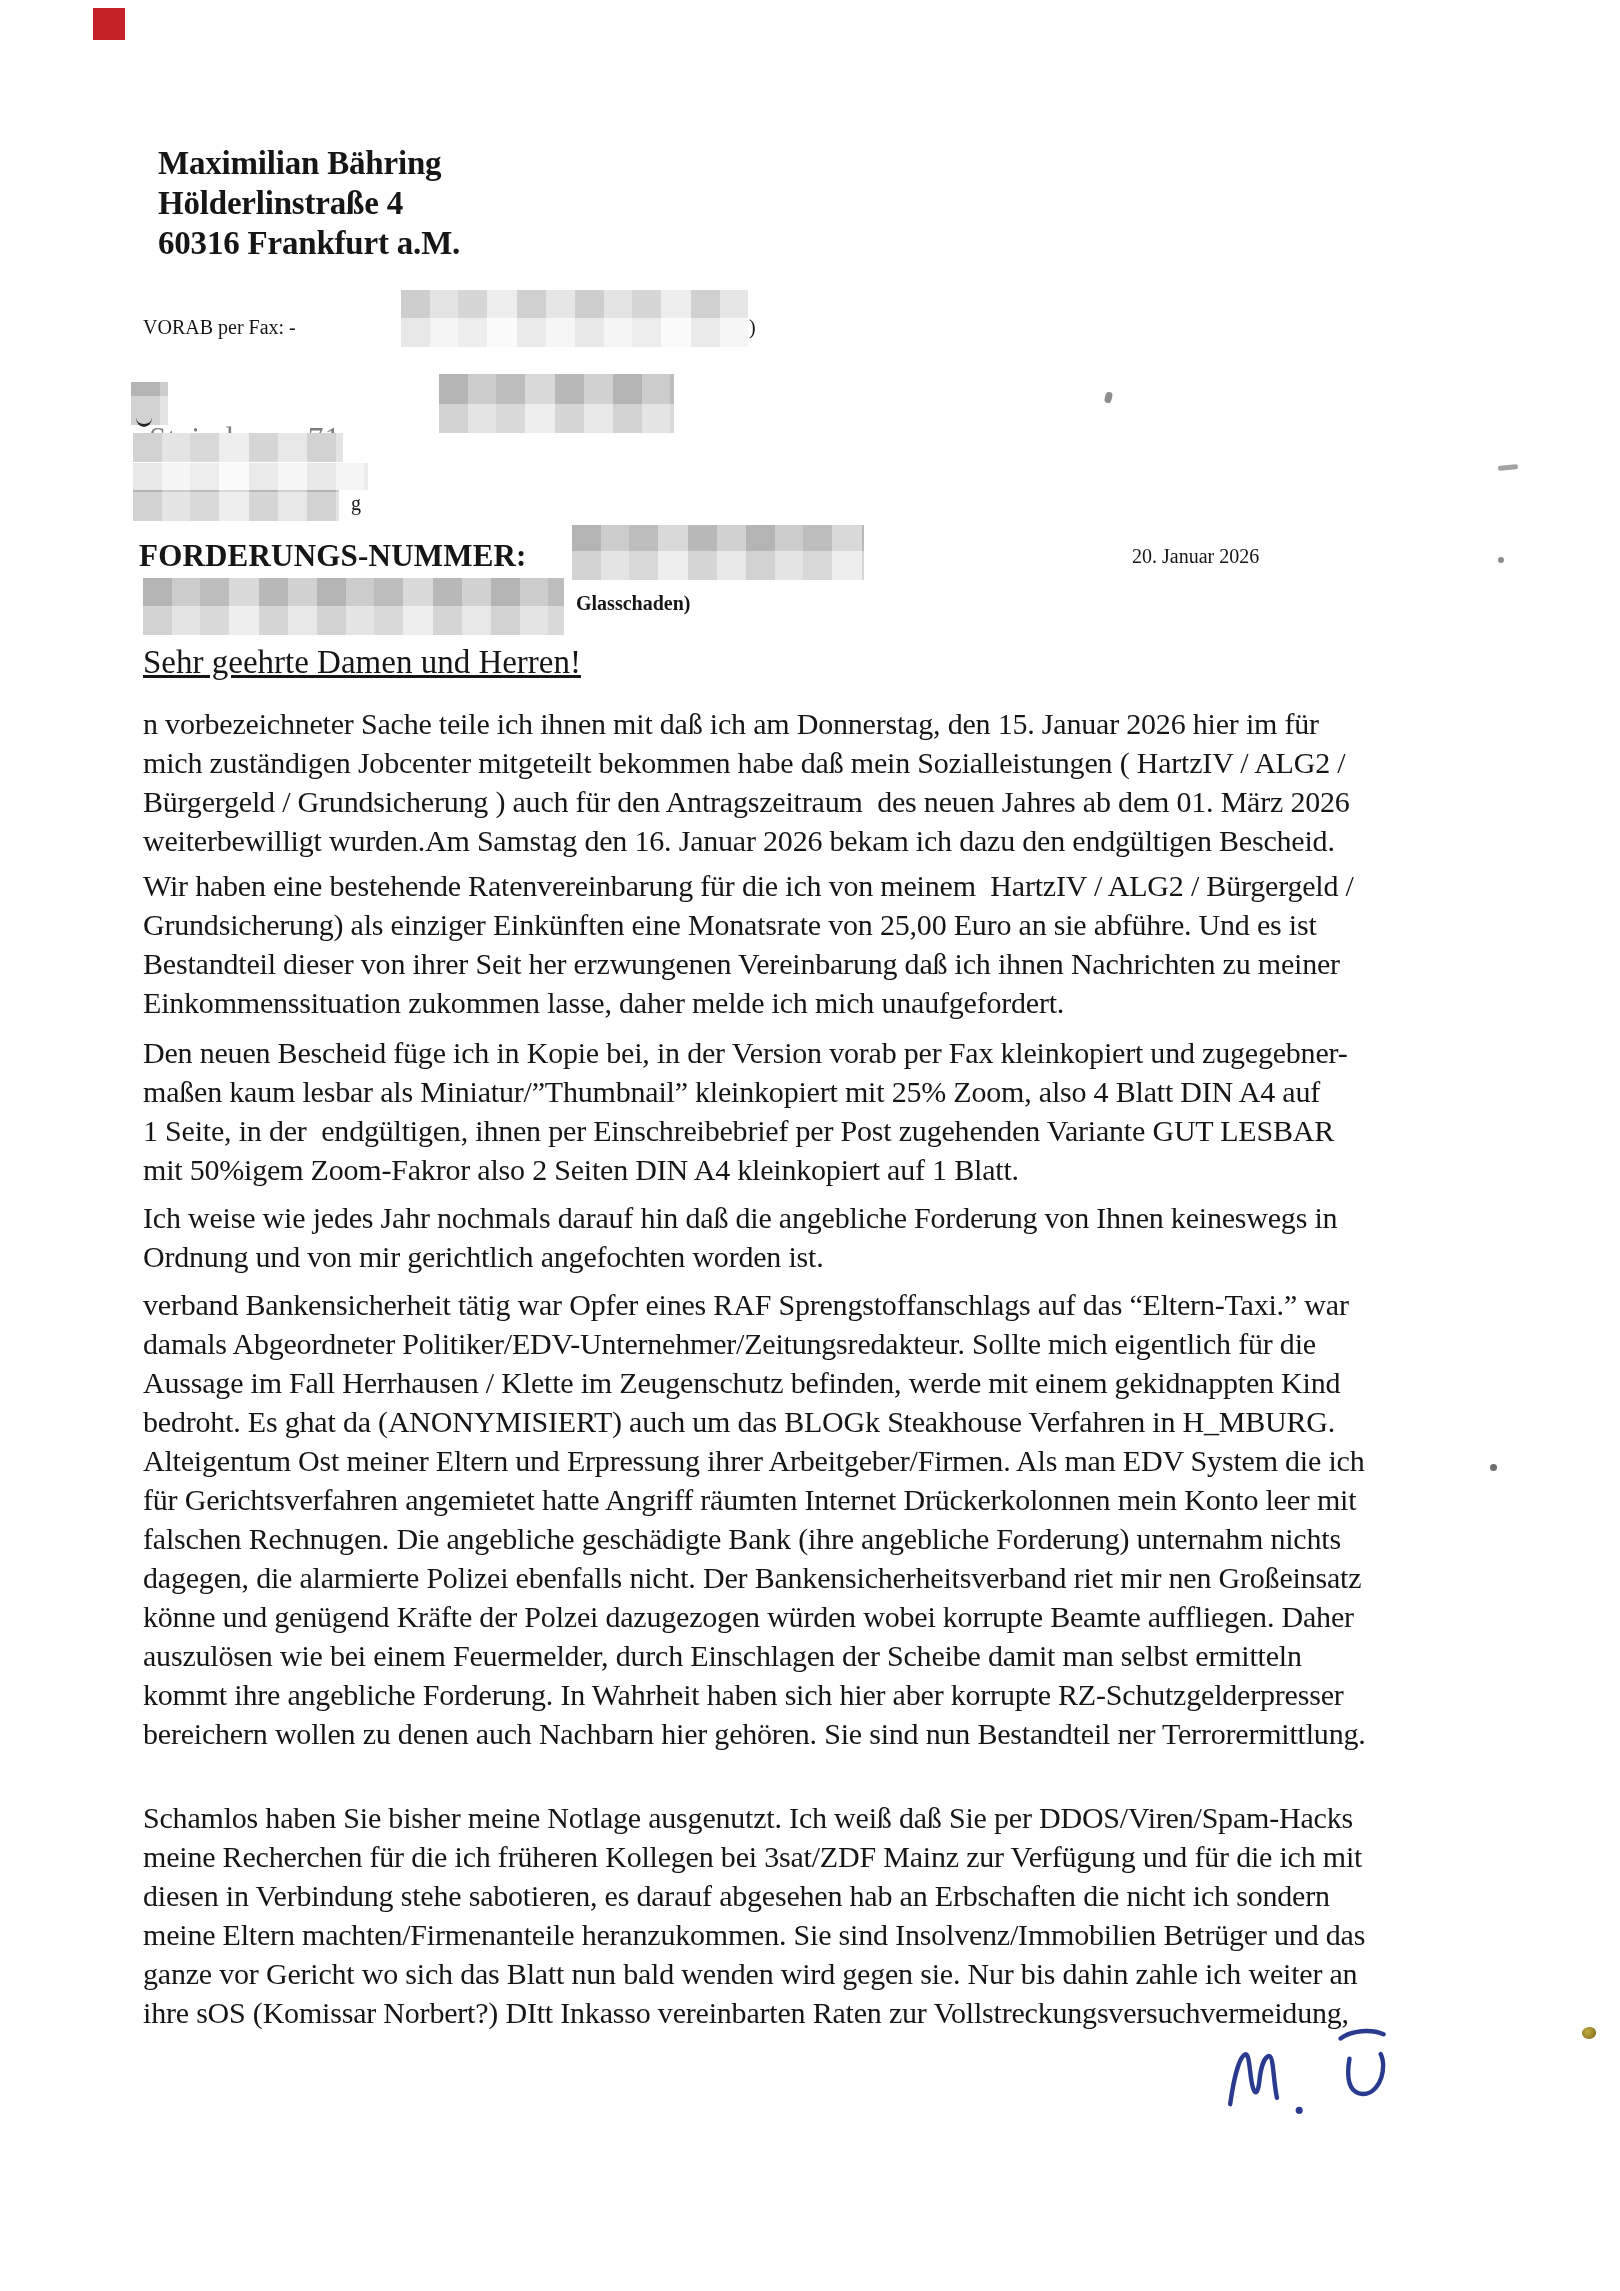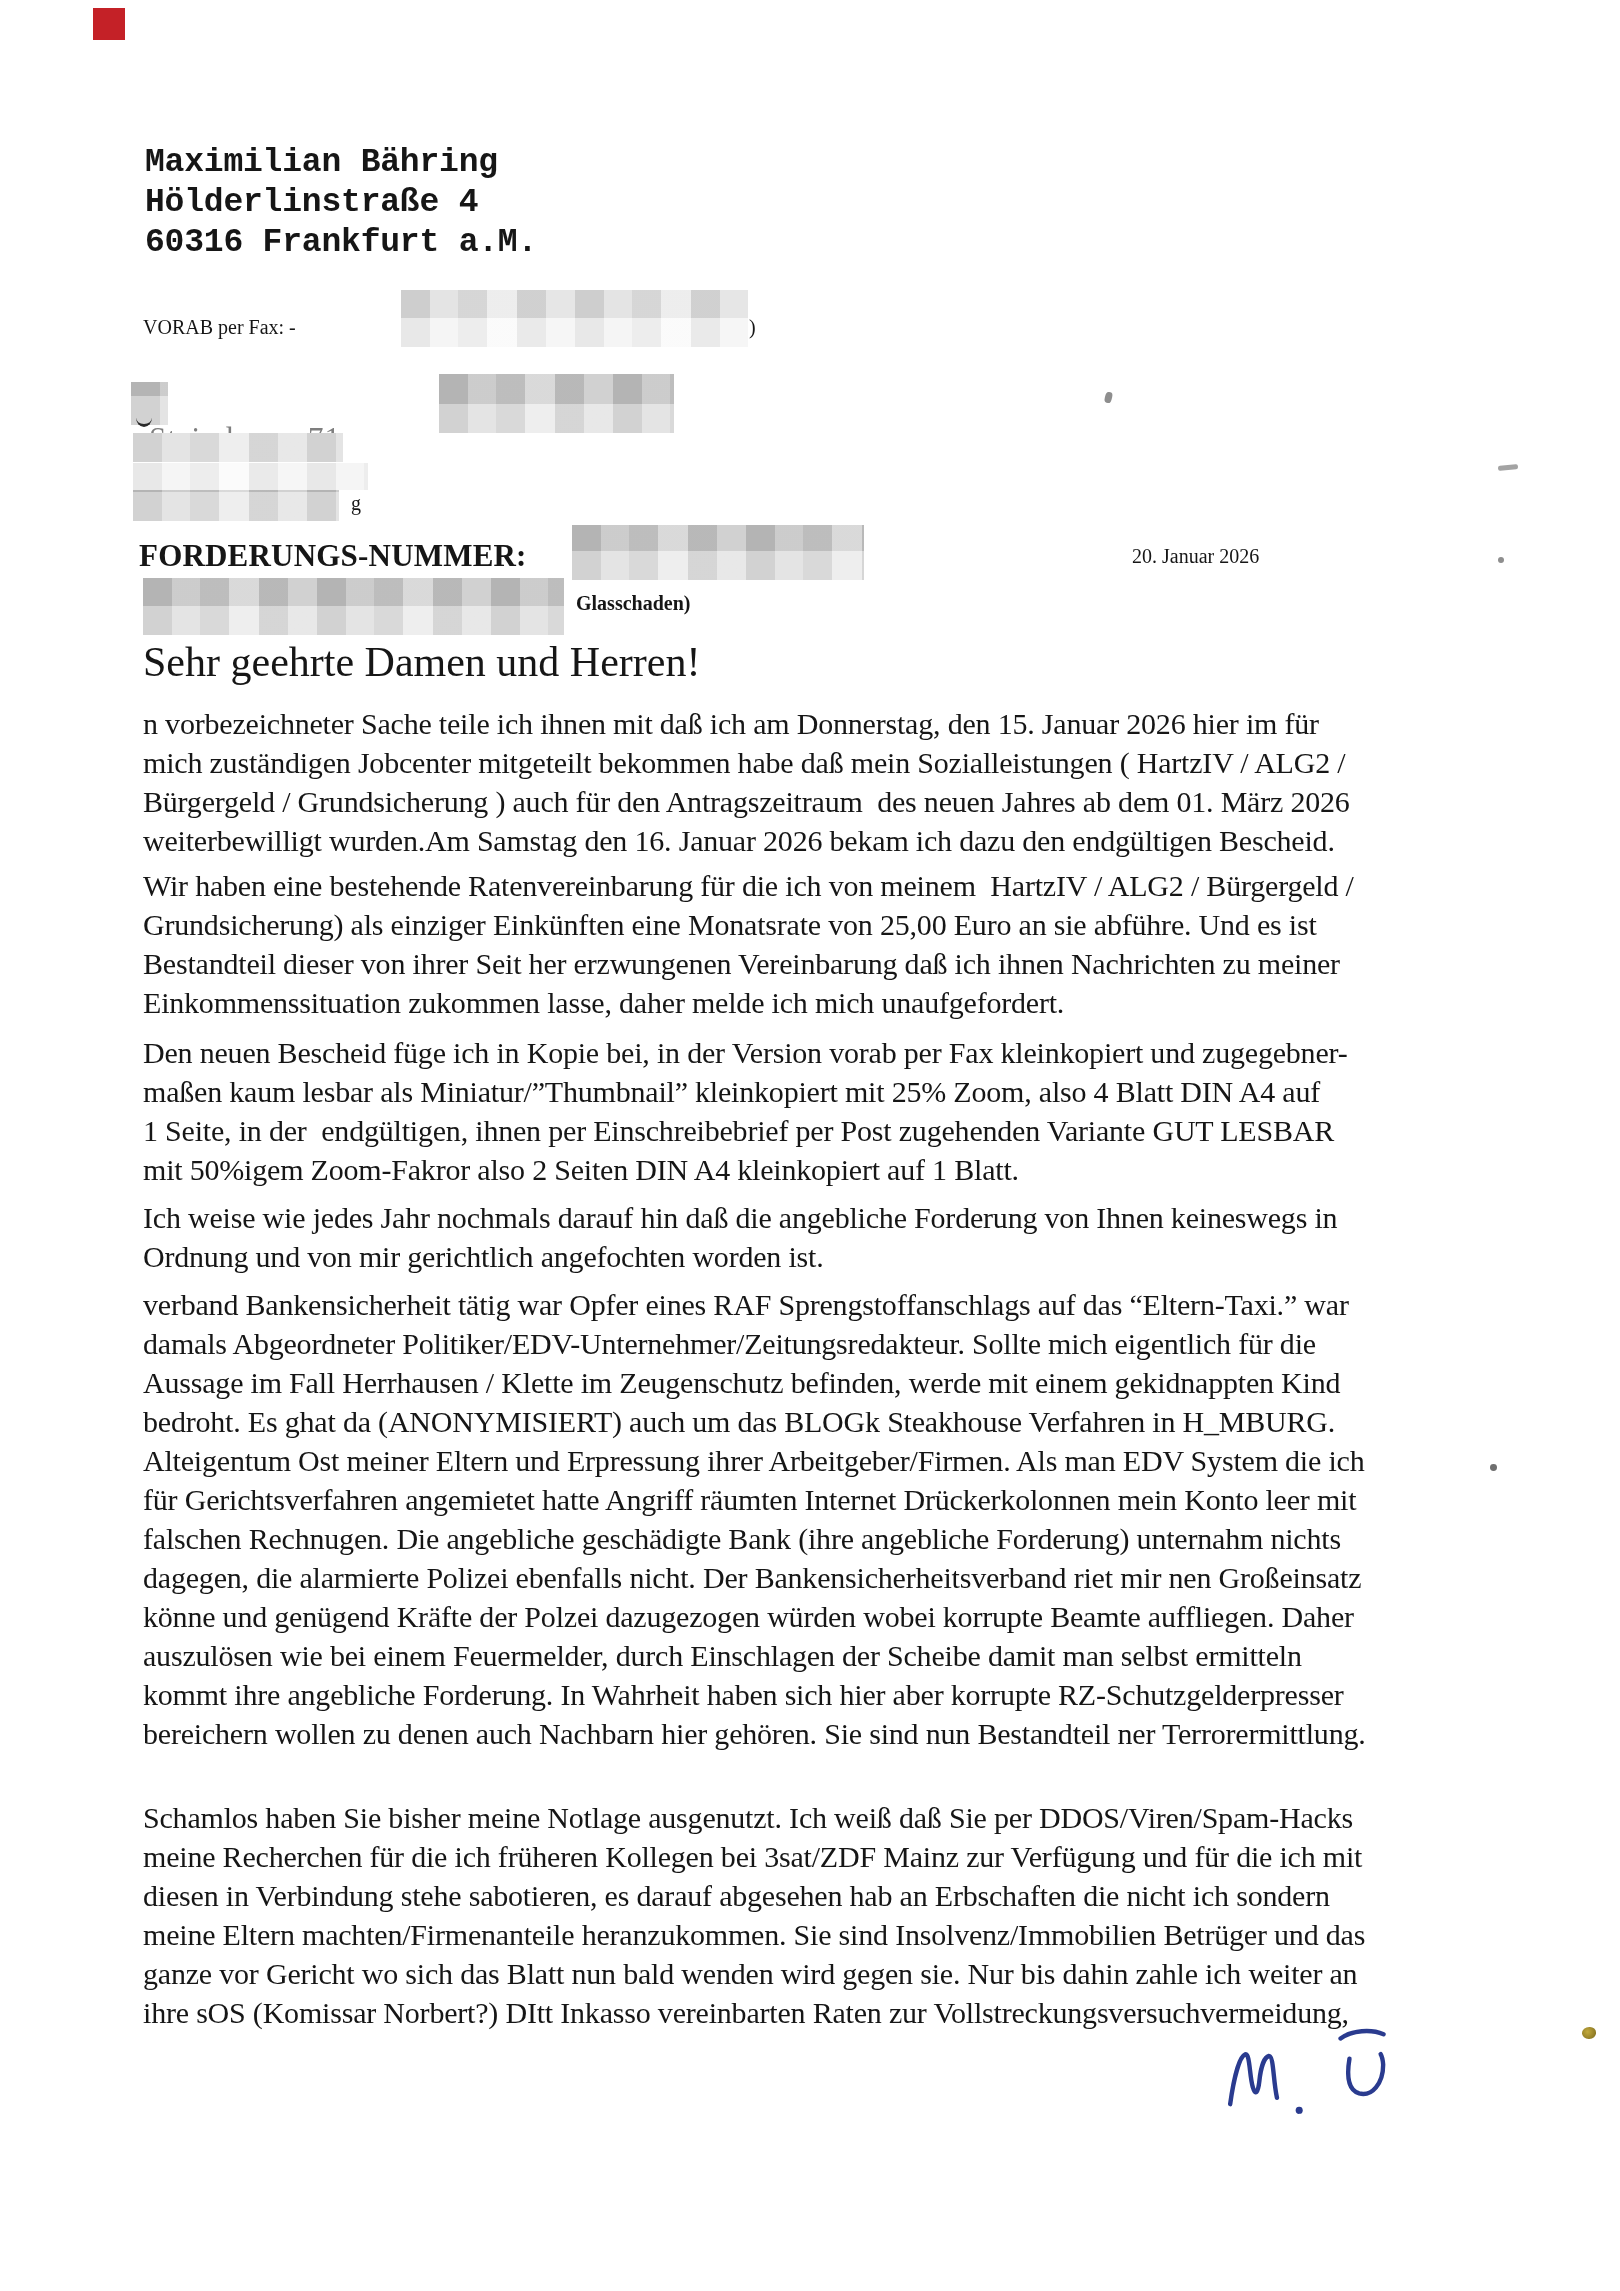--- a/index.html
+++ b/index.html
@@ -17,21 +17,21 @@
   .bold{font-weight:bold;}
 
   
   .red-marker{width:32px;height:32px;background:var(--marker-red,#c42127);}
 
   
   .sender-line{font-size:33px;font-weight:bold;height:40px;line-height:40px;white-space:pre;letter-spacing:-0.2px;}
 
   .t33{font-size:20px;line-height:39px;}
   .t34{font-size:31px;line-height:41px;}
-  .t32{font-size:42px;line-height:39px;}
+  .t32{font-size:33px;line-height:39px;text-decoration:underline;}
 
   
   .mosaic{
     background-image:
       repeating-linear-gradient(0deg, rgba(255,255,255,0.30) 0 29px, rgba(0,0,0,0.06) 29px 59px),
       repeating-linear-gradient(90deg, #bfbfbf 0 29px, #d9d9d9 29px 57px, #c9c9c9 57px 86px, #e7e7e7 86px 116px, #c4c4c4 116px 145px, #dedede 145px 174px);
   }
   .mosaic.light{
     background-image:
       repeating-linear-gradient(0deg, rgba(255,255,255,0.45) 0 29px, rgba(0,0,0,0.04) 29px 59px),
@@ -57,21 +57,21 @@
   }
   .signature{color:var(--ink-blue,#27357e);transform:rotate(-3deg);}
 </style>
 </head>
 <body>
 
 <div class="page">
 
   <div class="abs red-marker" style="left:93px;top:7.8px;"></div>
 
-  <div class="abs" style="left:145px;top:143px;font-family:Liberation Mono, monospace;">
+  <div class="abs" style="left:158px;top:143px;">
       <div class="sender-line">Maximilian Bähring</div>
       <div class="sender-line">Hölderlinstraße 4</div>
       <div class="sender-line">60316 Frankfurt a.M.</div>
     </div>
 
   <div class="abs t33 nowrap" style="left:143px;top:308px;">VORAB per Fax: -</div>
   <div class="abs mosaic light" style="left:401px;top:290px;width:347px;height:57px;"></div>
   <div class="abs t33 nowrap" style="left:749px;top:308px;">)</div>
 
   <div class="abs mosaic" style="left:131px;top:382px;width:37px;height:43px;"></div>

